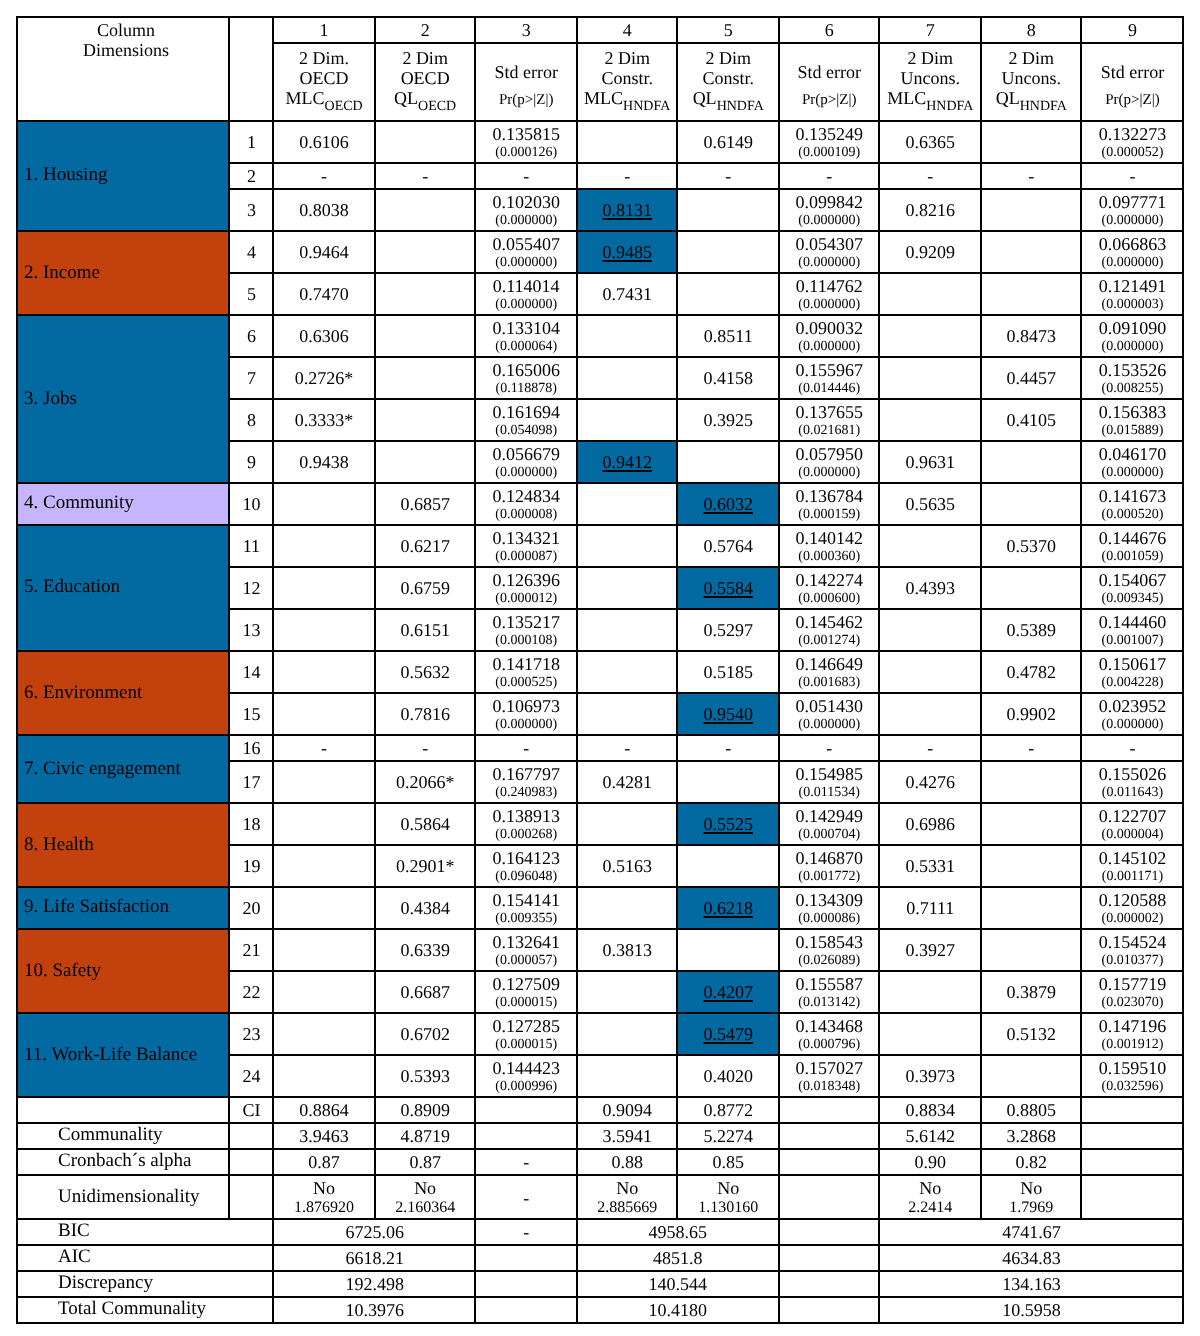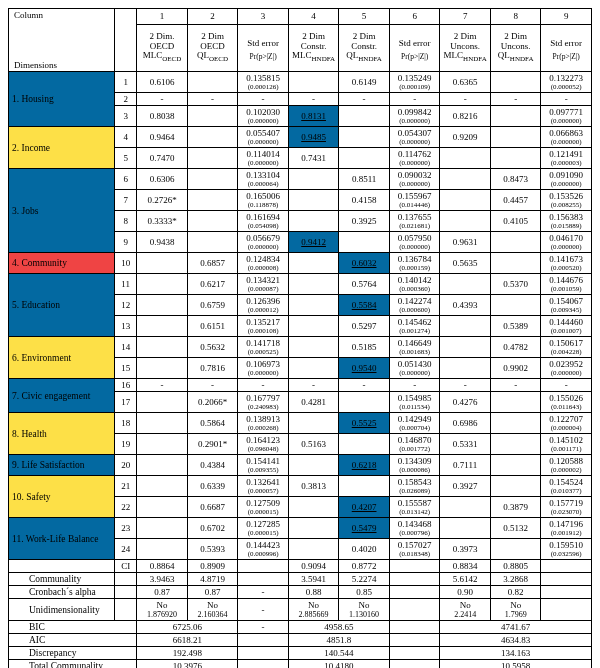--- a/index.html
+++ b/index.html
@@ -21,22 +21,22 @@
     padding: 1px 2px;
     text-align: center;
     vertical-align: middle;
     word-wrap: break-word;
   }
   .col-dim { width: 105px; }
   .col-idx { width: 22px; }
   .col-data { width: 50px; }
   th { font-weight: normal; }
   .dim-olive   { background: #0369a1; }
-  .dim-green1  { background: #fde047; }
-  .dim-green2  { background: #ef4444; }
+  .dim-green1  { background: #c2410c; }
+  .dim-green2  { background: #c4b5fd; }
   .hdr-colnum { font-size: 9px; }
   .hdr-title { font-size: 9px; line-height: 1.1; padding: 3px 1px;}
   .sub { font-size: 7px; vertical-align: sub;}
   .stderr { font-size: 9px; padding:4px 1px;}
   .stderr-sub {font-size:7.5px;}
   .val-main { display:block; font-size:9px; }
   .val-sub  { display:block; font-size:7px; }
   .hl { background: #0369a1; text-decoration: underline; }
   .dash { }
   .dim-label { text-align:left; padding-left:3px; font-size:9.5px;}
@@ -56,23 +56,23 @@
       <col class="col-data">
   <col class="col-data">
       <col class="col-data">
       <col class="col-data">
   <col class="col-data">
       <col class="col-data">
       <col class="col-data">
 </colgroup>
 <thead id="thead">
       <tr>
-        <th rowspan="2" style="vertical-align: top; text-align: left;">
+        <th rowspan="2" style="vertical-align: top; text-align: center;">
           <div style="padding-left: 3px;">Column</div>
-          <div style="margin-top: 40px; padding-left: 3px;">Dimensions</div>
+          <div style="padding-left: 3px;">Dimensions</div>
         </th>
         <th rowspan="2"></th>
         <th class="hdr-colnum">1</th>
         <th class="hdr-colnum">2</th>
         <th class="hdr-colnum">3</th>
         <th class="hdr-colnum">4</th>
         <th class="hdr-colnum">5</th>
         <th class="hdr-colnum">6</th>
         <th class="hdr-colnum">7</th>
         <th class="hdr-colnum">8</th>

